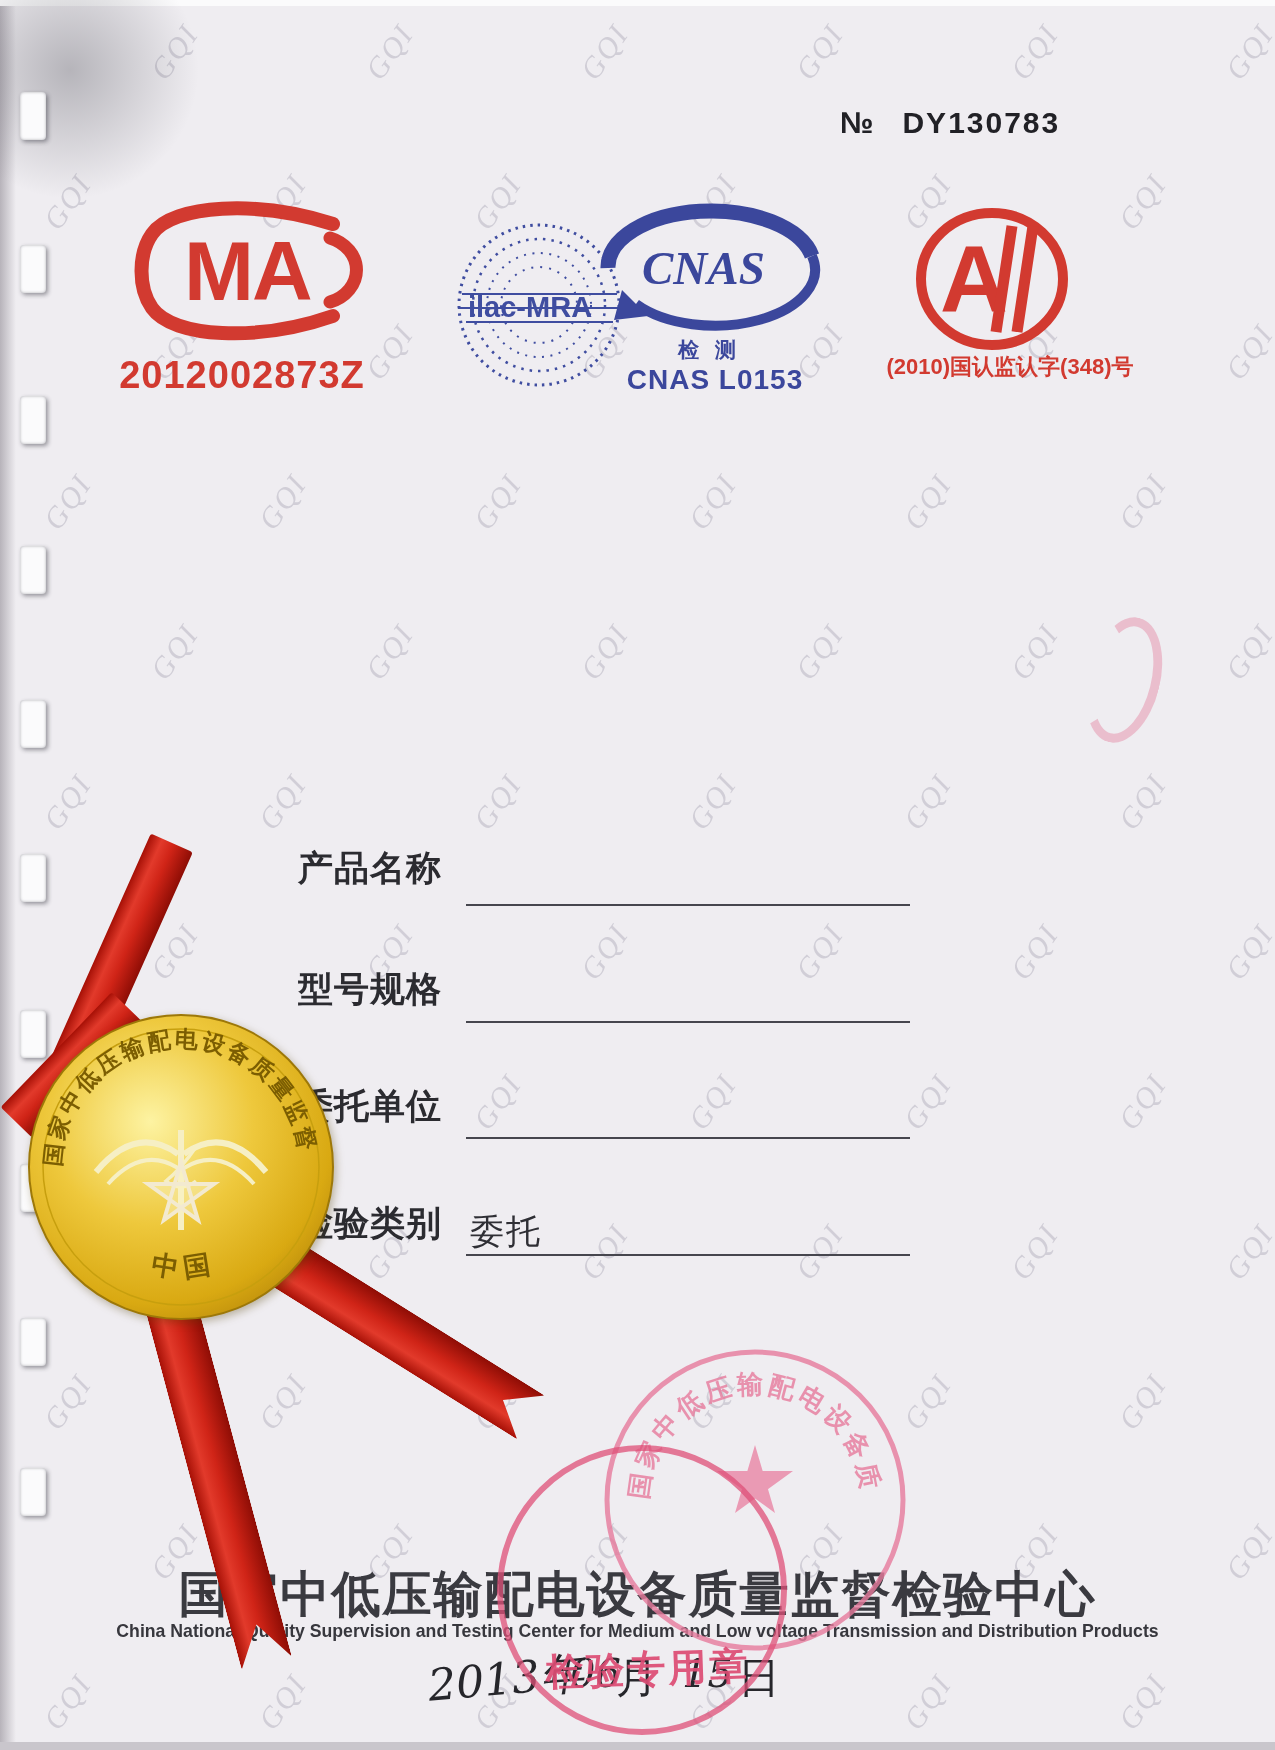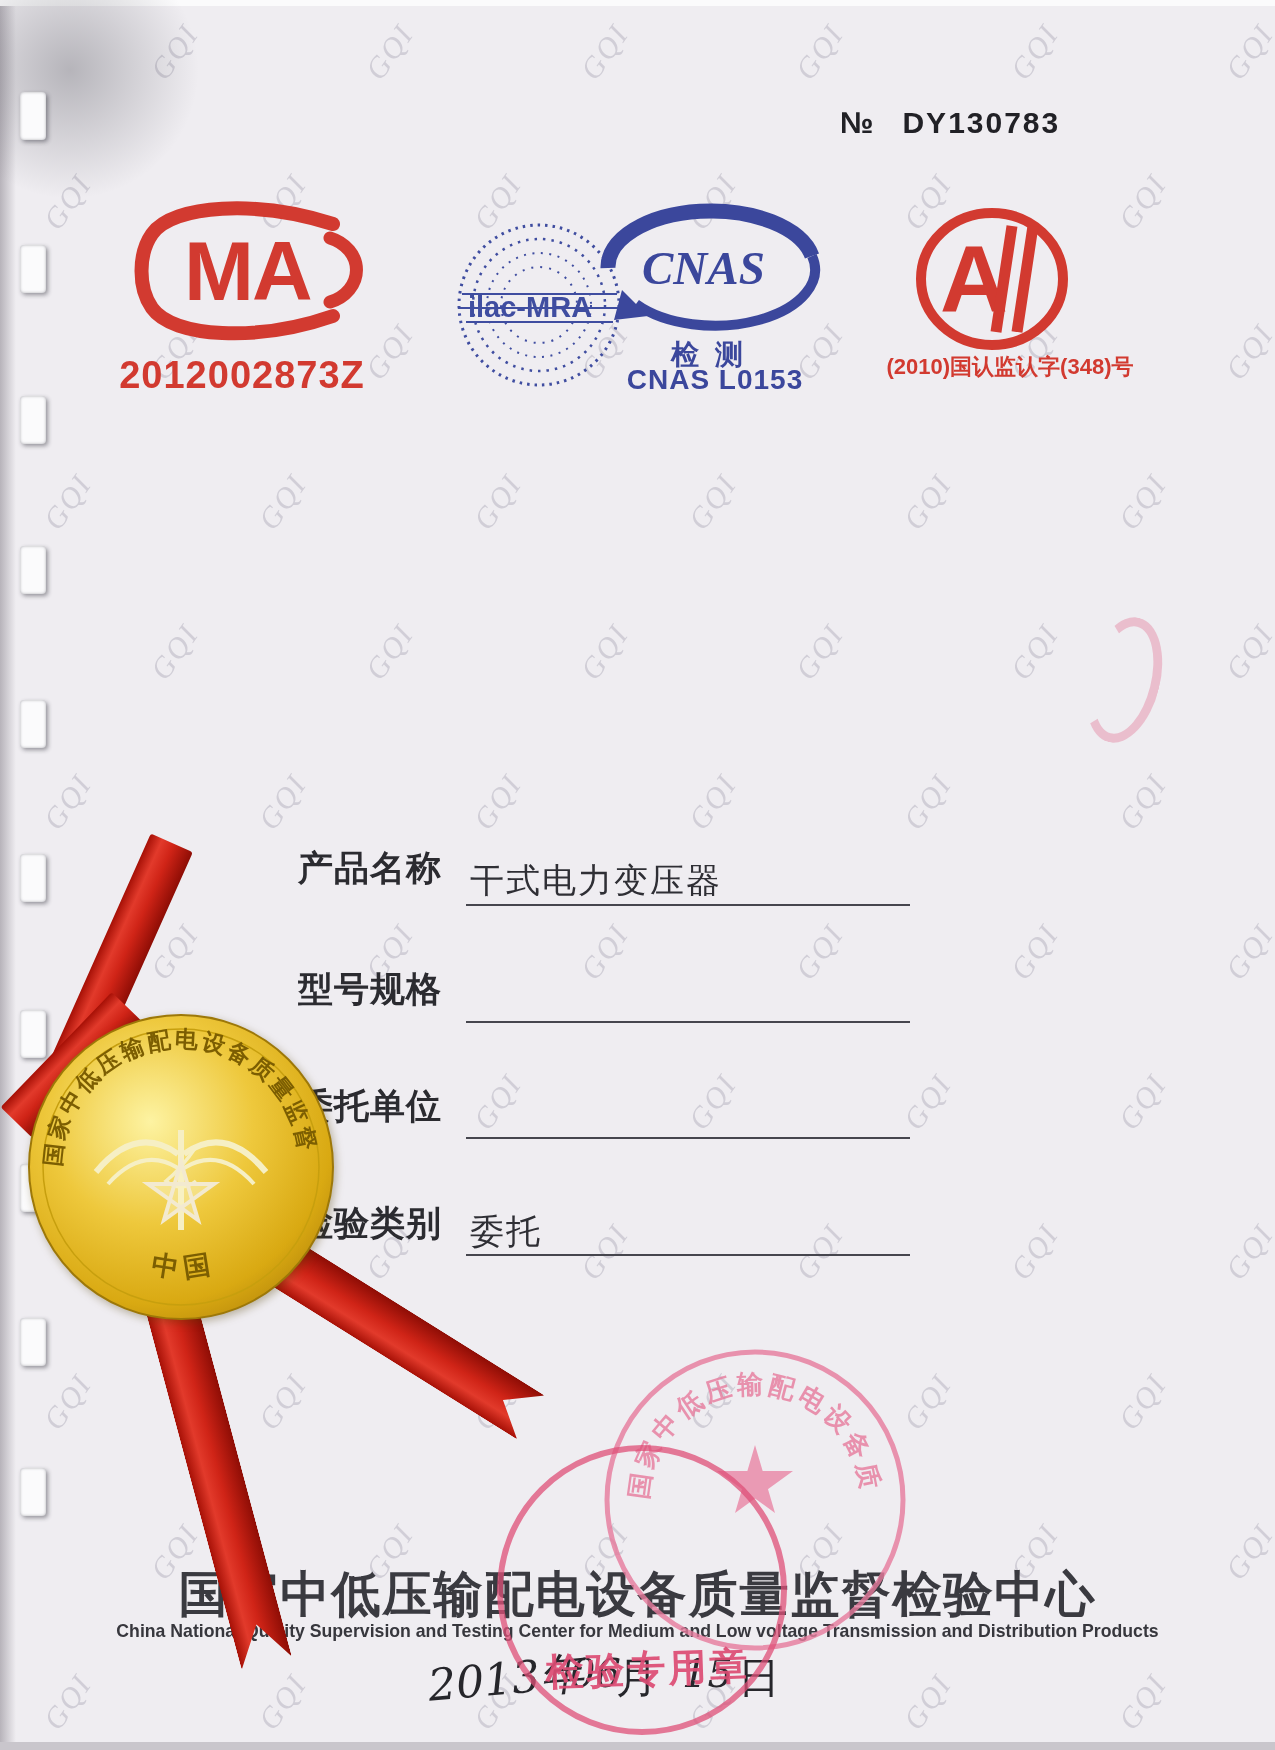--- a/index.html
+++ b/index.html
@@ -21,21 +21,21 @@
     font-size:30px;letter-spacing:2px;color:rgba(140,136,154,.30);transform:rotate(-55deg);}
   
   .report-no{position:absolute;top:106px;left:840px;z-index:4;font-size:30px;font-weight:bold;
     color:#212126;letter-spacing:1px;}
   .report-no .num{margin-left:28px;letter-spacing:2px;}
   
   .logo{position:absolute;z-index:4;}
   .cma-num{position:absolute;left:112px;top:354px;width:260px;text-align:center;z-index:4;
     font-size:38px;font-weight:bold;color:#d23a30;letter-spacing:1px;}
   .cnas-sub{position:absolute;left:620px;top:336px;width:190px;text-align:center;z-index:4;
-    font-size:28px;font-weight:bold;color:#3b479c;letter-spacing:16px;}
+    font-size:21px;font-weight:bold;color:#3b479c;letter-spacing:16px;}
   .cnas-code{position:absolute;left:600px;top:364px;width:230px;text-align:center;z-index:4;
     font-size:28px;font-weight:bold;color:#3b479c;letter-spacing:1px;}
   .al-num{position:absolute;left:885px;top:352px;width:250px;text-align:center;z-index:4;
     font-size:22px;font-weight:bold;color:#d23a30;}
   
   .title-zh{position:absolute;left:0;top:448px;width:1200px;text-align:center;z-index:4;
     font-family:"Liberation Serif","DejaVu Serif",serif;font-weight:bold;font-size:102px;
     letter-spacing:52px;padding-left:52px;color:#323237;}
   .title-en{position:absolute;left:0;top:585px;width:1160px;text-align:center;z-index:4;
     font-family:"Liberation Serif","DejaVu Serif",serif;font-weight:bold;font-size:55px;
@@ -201,21 +201,20 @@
     <ellipse cx="80" cy="75" rx="71" ry="66" fill="none" stroke="#d23a30" stroke-width="10"></ellipse>
     <text x="28" y="108" font-size="94" font-weight="bold" fill="#d23a30" font-family="Liberation Sans, sans-serif">A</text>
     <path d="M100,22 L84,128 M121,22 L105,128" stroke="#d23a30" stroke-width="11"></path>
   </svg>
   <div class="al-num">(2010)国认监认字(348)号</div>
 
   <div class="smudge"></div>
 
 
   <div class="field-label" style="top:845px">产品名称</div>
-  <div class="field-value" style="top:858px">干式电力变压器</div>
   <div class="field-line" style="top:904px"></div>
 
   <div class="field-label" style="top:966px">型号规格</div>
   <div class="field-line" style="top:1021px"></div>
 
   <div class="field-label" style="top:1083px">委托单位</div>
   <div class="field-line" style="top:1137px"></div>
 
   <div class="field-label" style="top:1200px">检验类别</div>
   <div class="field-value" style="top:1209px">委托</div>

